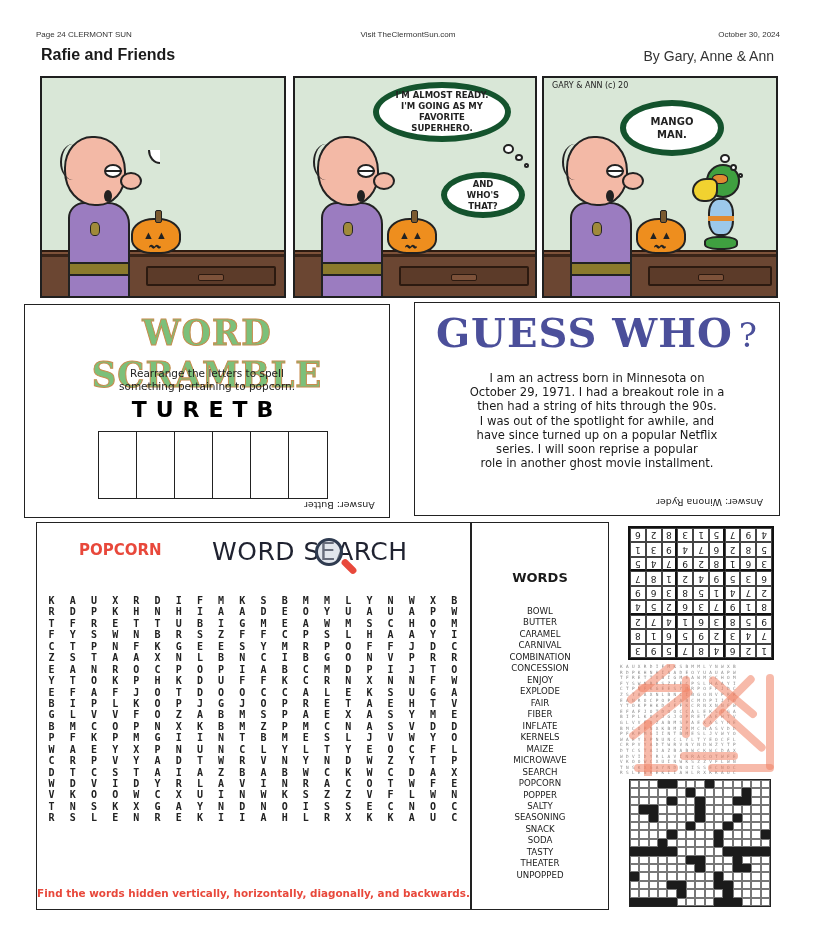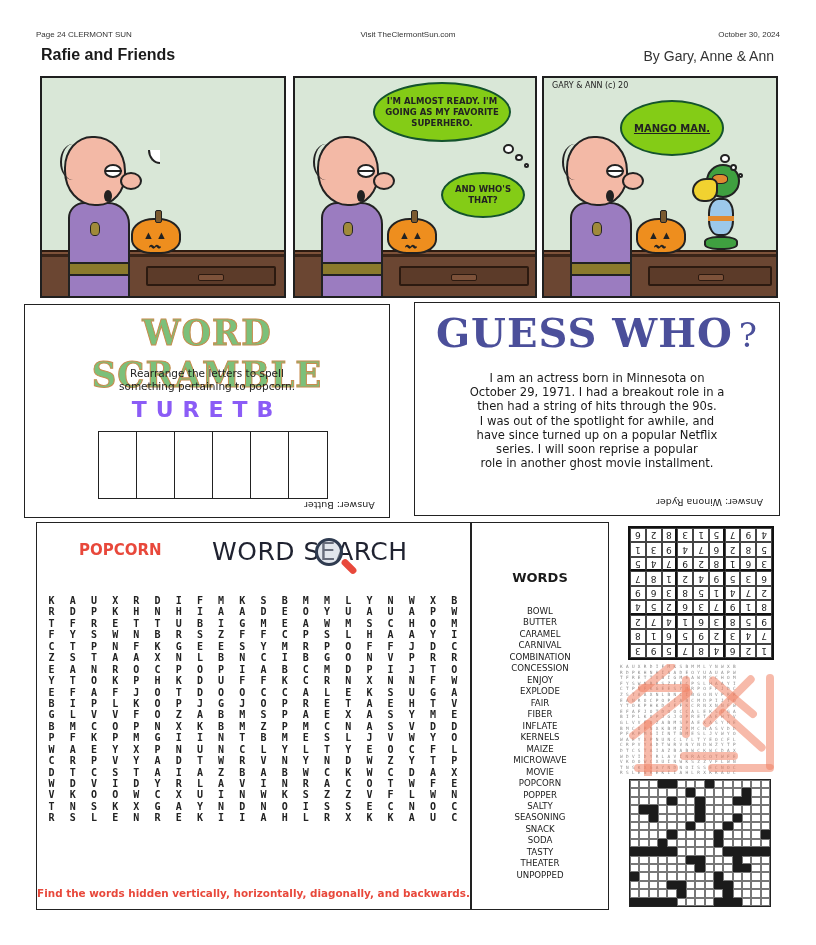--- a/index.html
+++ b/index.html
@@ -32,37 +32,37 @@
   .kid .nose { position: absolute; left: 60px; top: 36px; width: 22px; height: 18px; background: #f3b9a6; border: 2px solid #222; border-radius: 50%; }
   .kid .mouth { position: absolute; left: 44px; top: 54px; width: 8px; height: 12px; background: #222; border-radius: 50%; }
   .kid .body { position: absolute; left: 8px; top: 66px; width: 62px; height: 100px; background: #9b7cc0; border: 2px solid #222; border-radius: 16px 22px 0 0; }
   .kid .belt { position: absolute; left: 8px; top: 126px; width: 62px; height: 14px; background: #8b7a2c; border: 2px solid #222; }
   .kid .emblem { position: absolute; left: 30px; top: 86px; width: 10px; height: 14px; background: #a08a3a; border: 1.5px solid #222; border-radius: 40%; }
 
   .pumpkin { position: absolute; bottom: 42px; width: 50px; height: 36px; background: #ee8e1e; border: 2px solid #222; border-radius: 45% 45% 40% 40%; }
   .pumpkin::before { content: ""; position: absolute; left: 22px; top: -10px; width: 5px; height: 11px; background: #7b5a30; border: 1.5px solid #222; border-radius: 2px; }
   .pumpkin .face { position: absolute; left: 0; right: 0; top: 10px; text-align: center; font-size: 11px; color: #222; font-weight: bold; line-height: 11px; letter-spacing: 2px; }
 
-  .bubble { position: absolute; background: #84cc16; border: 2px solid #14532d; border-radius: 50%; display: flex; align-items: center; justify-content: center; text-align: center; font-family: "DejaVu Sans", sans-serif; font-weight: bold; font-size: 8.5px; line-height: 11px; color: #222; padding: 6px 10px; text-transform: uppercase; }
+  .bubble { position: absolute; background: #ffffff; border: 6px solid #14532d; border-radius: 50%; display: flex; align-items: center; justify-content: center; text-align: center; font-family: "DejaVu Sans", sans-serif; font-weight: bold; font-size: 8.5px; line-height: 11px; color: #222; padding: 6px 10px; text-transform: uppercase; }
   .thought-dot { position: absolute; background: #fff; border: 2px solid #222; border-radius: 50%; }
   .sig { position: absolute; left: 8px; top: 3px; font-size: 8px; font-family: "DejaVu Sans", sans-serif; color: #222; }
 
   .parrot { position: absolute; bottom: 42px; width: 52px; height: 90px; }
   .parrot .p-head { position: absolute; left: 14px; top: 0; width: 34px; height: 34px; background: #3fa040; border: 2px solid #222; border-radius: 50%; }
   .parrot .mask { position: absolute; left: 20px; top: 10px; width: 16px; height: 10px; background: #e08a30; border: 1.5px solid #222; border-radius: 40%; }
   .parrot .beak { position: absolute; left: 0; top: 14px; width: 26px; height: 24px; background: #f1d230; border: 2px solid #222; border-radius: 60% 30% 50% 50%; }
   .parrot .p-body { position: absolute; left: 16px; top: 34px; width: 26px; height: 38px; background: #9cc8ea; border: 2px solid #222; border-radius: 40%; }
   .parrot .p-belt { position: absolute; left: 16px; top: 52px; width: 26px; height: 5px; background: #e08a30; }
   .parrot .feet { position: absolute; left: 12px; top: 72px; width: 34px; height: 14px; background: #3fa040; border: 2px solid #222; border-radius: 40%; }
 
   
   .box { position: absolute; border: 1.5px solid #222; background: #fff; }
   .ws-title { position: absolute; left: 0; right: 0; top: 8px; text-align: center; font-family: "DejaVu Serif", serif; font-weight: bold; font-size: 34px; color: #7cc07a; letter-spacing: 1px; -webkit-text-stroke: 1px #c78c4e; transform: scaleY(1.05); }
   .ws-instr { position: absolute; left: 0; right: 0; top: 62px; text-align: center; font-family: "DejaVu Sans", sans-serif; font-size: 10.5px; line-height: 13px; color: #222; }
-  .ws-letters { position: absolute; left: 0; right: 0; top: 92px; text-align: center; font-family: "DejaVu Sans", sans-serif; font-weight: bold; font-size: 22px; letter-spacing: 9px; color: #8b5cf6; }
+  .ws-letters { position: absolute; left: 0; right: 0; top: 92px; text-align: center; font-family: "DejaVu Sans", sans-serif; font-weight: bold; font-size: 22px; letter-spacing: 9px; color: #000000; }
   .ws-grid { position: absolute; left: 73px; top: 126px; display: flex; border: 1.5px solid #222; }
   .ws-cell { width: 38px; height: 66px; border-right: 1.5px solid #222; }
   .ws-cell:last-child { border-right: none; }
   .answer-flip { position: absolute; font-family: "DejaVu Sans", sans-serif; font-size: 9.5px; color: #222; transform: rotate(180deg); }
 
   
   .gw-title { position: absolute; left: 0; right: 0; top: 6px; text-align: center; font-family: "DejaVu Serif", serif; font-weight: bold; font-size: 40px; color: #4b4f9a; letter-spacing: 1px; }
   .gw-title .q { font-size: 34px; margin-left: 6px; font-weight: normal; }
   .gw-body { position: absolute; left: 8px; right: 8px; top: 68px; text-align: center; font-family: "DejaVu Sans", sans-serif; font-size: 11.6px; line-height: 14.2px; color: #1a1a1a; }
 
@@ -172,21 +172,21 @@
       <div class="face">▲▲<br>〰</div>
     </div>
   <div class="parrot" style="left:148px;">
     <div class="p-body"></div>
       <div class="p-belt"></div>
       <div class="feet"></div>
     <div class="p-head"></div>
       <div class="mask"></div>
       <div class="beak"></div>
   </div>
-  <div class="bubble" style="left:76px; top:22px; width:104px; height:56px; font-size:10px; line-height:13px;text-decoration:underline;">MANGO MAN.</div>
+  <div class="bubble" style="left:76px; top:22px; width:104px; height:56px; font-size:10px; line-height:13px;">MANGO MAN.</div>
   <div class="thought-dot" style="left:176px; top:76px; width:10px; height:9px;"></div>
   <div class="thought-dot" style="left:186px; top:86px; width:7px; height:7px;"></div>
   <div class="thought-dot" style="left:194px; top:95px; width:5px; height:5px;"></div>
 </div>
 
 <div class="box" style="left:24px; top:304px; width:366px; height:214px;">
   <div class="ws-title">WORD SCRAMBLE</div>
   <div class="ws-instr">
     <div>Rearrange the letters to spell</div>
     <div>something pertaining to popcorn.</div>
@@ -677,21 +677,21 @@
       <div class="word-item">COMBINATION</div>
       <div class="word-item">CONCESSION</div>
       <div class="word-item">ENJOY</div>
       <div class="word-item">EXPLODE</div>
       <div class="word-item">FAIR</div>
       <div class="word-item">FIBER</div>
       <div class="word-item">INFLATE</div>
       <div class="word-item">KERNELS</div>
       <div class="word-item">MAIZE</div>
       <div class="word-item">MICROWAVE</div>
-      <div class="word-item">MOVIE</div>
+      <div class="word-item">SEARCH</div>
       <div class="word-item">POPCORN</div>
       <div class="word-item">POPPER</div>
       <div class="word-item">SALTY</div>
       <div class="word-item">SEASONING</div>
       <div class="word-item">SNACK</div>
       <div class="word-item">SODA</div>
       <div class="word-item">TASTY</div>
       <div class="word-item">THEATER</div>
       <div class="word-item">UNPOPPED</div>
     </div>

